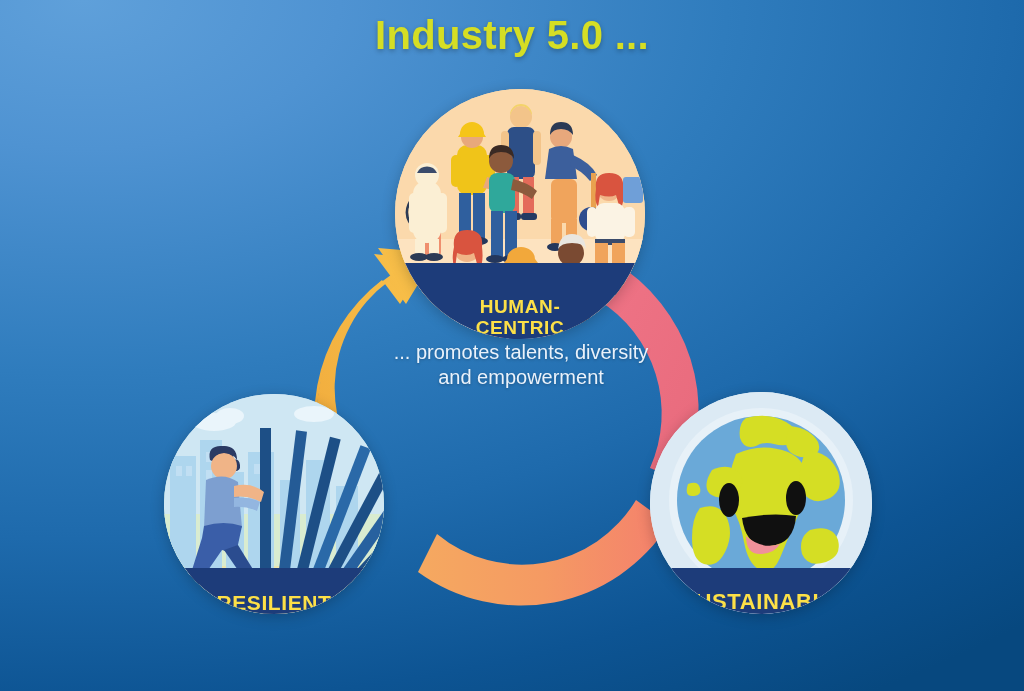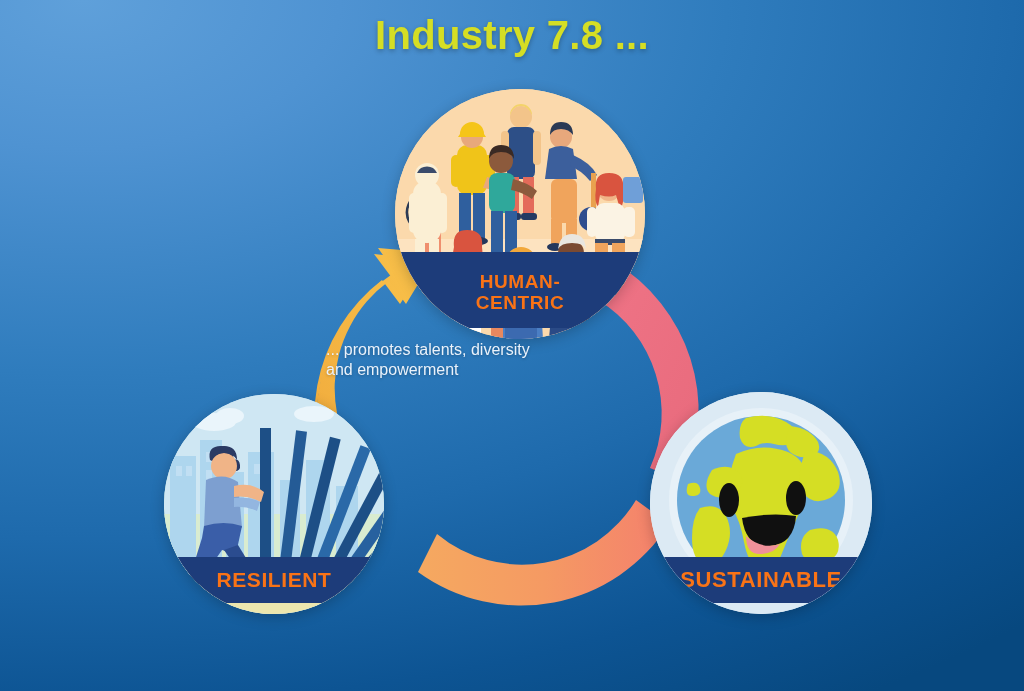--- a/index.html
+++ b/index.html
@@ -23,39 +23,39 @@
   }
 
   
   .ring { position:absolute; left:232px; top:152px; width:560px; height:470px; }
   .ring svg { width:100%; height:100%; display:block; overflow:visible; }
 
   
   .node { position:absolute; border-radius:50%; overflow:hidden; box-shadow:0 3px 14px rgba(0,0,0,0.22); }
   .node .art { position:absolute; inset:0; }
   .node .band {
-    position:absolute; left:0; right:0; bottom:11px;
+    position:absolute; left:0; right:0; bottom:0;
     background:#1d3c7a;
-    display:flex; align-items:center; justify-content:center;
+    display:flex; align-items:flex-end; justify-content:center;
     text-align:center;
-    color:#f97316; font-weight:bold; letter-spacing:0.6px;
+    color:#fde047; font-weight:bold; letter-spacing:0.6px;
     line-height:1.1;
   }
 
   #node-human { left:395px; top:89px; width:250px; height:250px; }
   #node-human .band { height:76px; font-size:19px; padding-top:6px; }
   #node-resilient { left:164px; top:394px; width:220px; height:220px; }
   #node-resilient .band { height:46px; font-size:21px; }
   #node-sustainable { left:650px; top:392px; width:222px; height:222px; }
   #node-sustainable .band { height:46px; font-size:22px; }
 
   
   .caption {
-    position:absolute; color:#eaf2fb; font-size:16px; line-height:1.25;
-    text-align:left; text-shadow:0 1px 3px rgba(0,0,0,0.25);
+    position:absolute; color:#eaf2fb; font-size:20px; line-height:1.25;
+    text-align:center; text-shadow:0 1px 3px rgba(0,0,0,0.25);
   }
   #cap-human { left:326px; top:340px; width:390px; }
   #cap-resilient { left:52px; top:627px; width:470px; }
   #cap-sustainable { left:560px; top:627px; width:460px; }
 
   
   
   .art-human { background:#fbd9ac; }
   .art-human svg { width:100%; height:100%; display:block; }
 
@@ -65,21 +65,21 @@
 
   
   .art-sustainable { background:#dbeaf4; }
   .art-sustainable svg { width:100%; height:100%; display:block; }
 </style>
 </head>
 <body>
 
 <div class="stage">
 
-  <div class="title">Industry 7.8 ...</div>
+  <div class="title">Industry 5.0 ...</div>
 
   <div class="ring">
     <svg viewBox="0 0 560 470" xmlns="http://www.w3.org/2000/svg" aria-hidden="true">
       <defs>
         <linearGradient id="gOrange" x1="0" y1="1" x2="1" y2="0">
           <stop offset="0" stop-color="#f0a93c"></stop>
           <stop offset="1" stop-color="#f9c34b"></stop>
         </linearGradient>
         <linearGradient id="gPink" x1="0" y1="0" x2="1" y2="1">
           <stop offset="0" stop-color="#ef7486"></stop>

